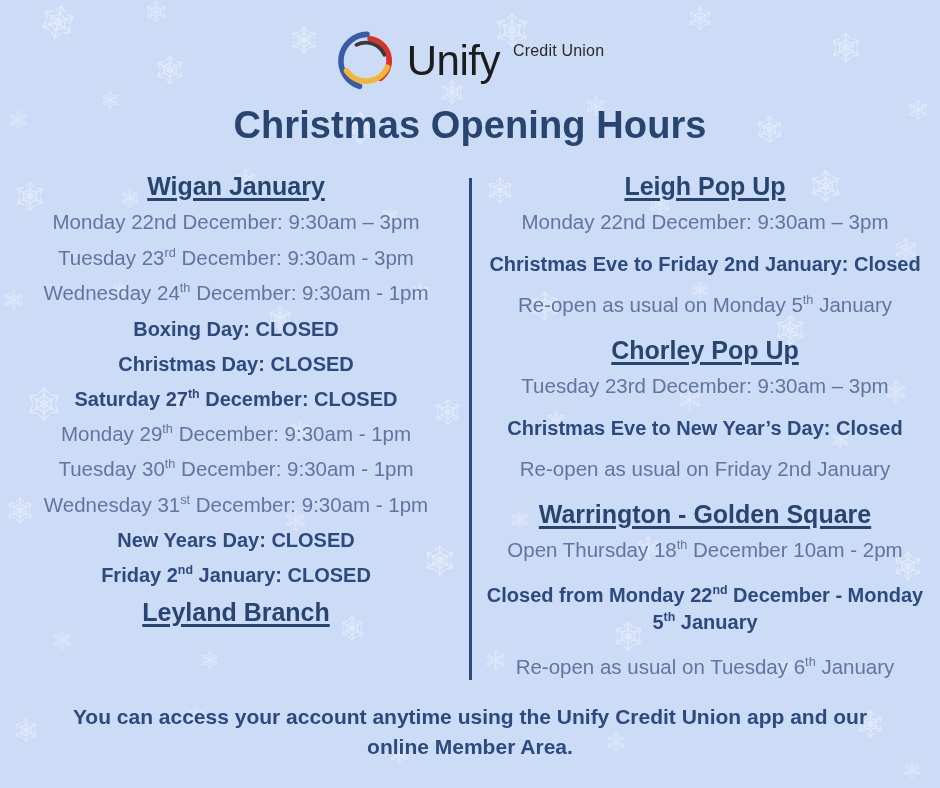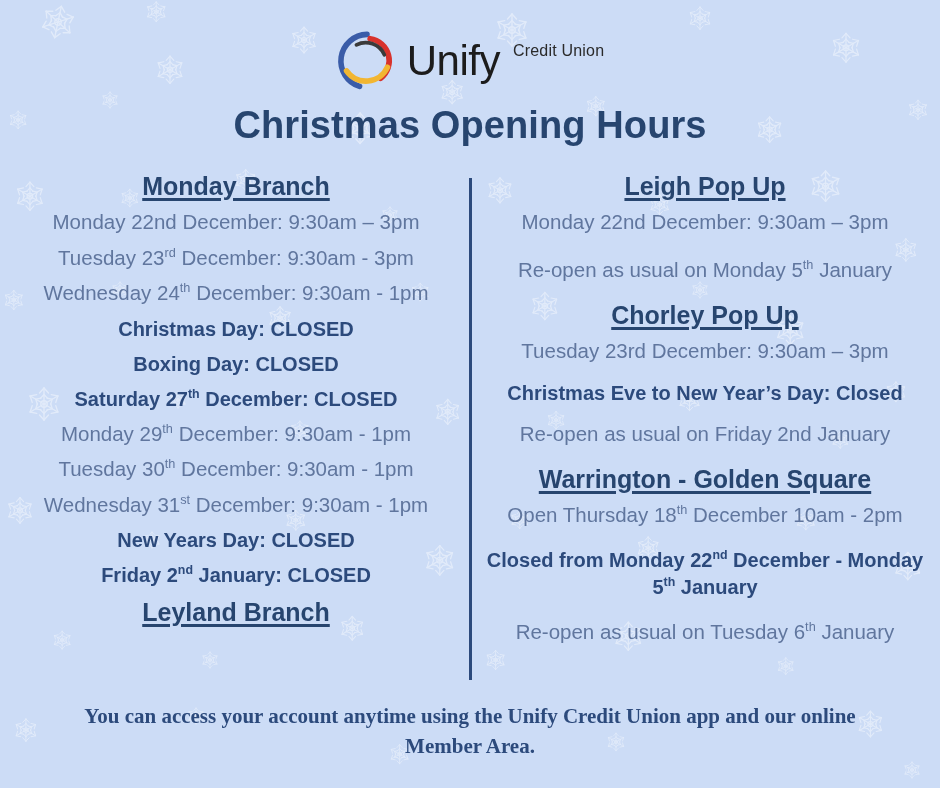--- a/index.html
+++ b/index.html
@@ -157,21 +157,20 @@
   .footer {
     position: absolute;
     left: 60px;
     top: 702px;
     width: 820px;
     text-align: center;
     font-size: 21px;
     font-weight: 700;
     color: #2c4a7c;
     line-height: 1.42;
-    font-family: Liberation Serif, serif;
   }
 </style>
 </head>
 <body>
 
 <svg id="snow-layer" width="940" height="788" viewBox="0 0 940 788" aria-hidden="true">
   <defs>
     <g id="flake" stroke="#ffffff" stroke-width="1.4" fill="none" stroke-linecap="round">
       <line x1="0" y1="-16" x2="0" y2="16"></line>
       <line x1="-13.8" y1="-8" x2="13.8" y2="8"></line>
@@ -304,46 +303,47 @@
   </div>
 
   <div class="page-title">Christmas Opening Hours</div>
 
   <div class="columns">
 
     <div class="divider"></div>
 
     <div class="col col-left">
 
-      <div class="sec-head">Monday Branch</div>
+      <div class="sec-head">Wigan January</div>
 
       <div class="line"><span>Monday 22nd December: 9:30am – 3pm</span></div>
       <div class="line"><span>Tuesday 23</span><sup>rd</sup><span> December: 9:30am - 3pm</span></div>
       <div class="line"><span>Wednesday 24</span><sup>th</sup><span> December: 9:30am - 1pm</span></div>
 
+      <div class="line bold"><span>Boxing Day: CLOSED</span></div>
       <div class="line bold"><span>Christmas Day: CLOSED</span></div>
-      <div class="line bold"><span>Boxing Day: CLOSED</span></div>
       <div class="line bold"><span>Saturday 27</span><sup>th</sup><span> December: CLOSED</span></div>
 
       <div class="line"><span>Monday 29</span><sup>th</sup><span> December: 9:30am - 1pm</span></div>
       <div class="line"><span>Tuesday 30</span><sup>th</sup><span> December: 9:30am - 1pm</span></div>
       <div class="line"><span>Wednesday 31</span><sup>st</sup><span> December: 9:30am - 1pm</span></div>
 
       <div class="line bold"><span>New Years Day: CLOSED</span></div>
       <div class="line bold"><span>Friday 2</span><sup>nd</sup><span> January: CLOSED</span></div>
 
       <div class="gap-sm"></div>
       <div class="sec-head">Leyland Branch</div>
     </div>
 
     <div class="col col-right">
 
       <div class="sec-head">Leigh Pop Up</div>
       <div class="line"><span>Monday 22nd December: 9:30am – 3pm</span></div>
       <div class="gap-sm"></div>
+      <div class="line bold"><span>Christmas Eve to Friday 2nd January: Closed</span></div>
       <div class="gap-sm"></div>
       <div class="line"><span>Re-open as usual on Monday 5</span><sup>th</sup><span> January</span></div>
 
       <div class="gap-md"></div>
 
       <div class="sec-head">Chorley Pop Up</div>
       <div class="line"><span>Tuesday 23rd December: 9:30am – 3pm</span></div>
       <div class="gap-sm"></div>
       <div class="line bold"><span>Christmas Eve to New Year’s Day: Closed</span></div>
       <div class="gap-sm"></div>

